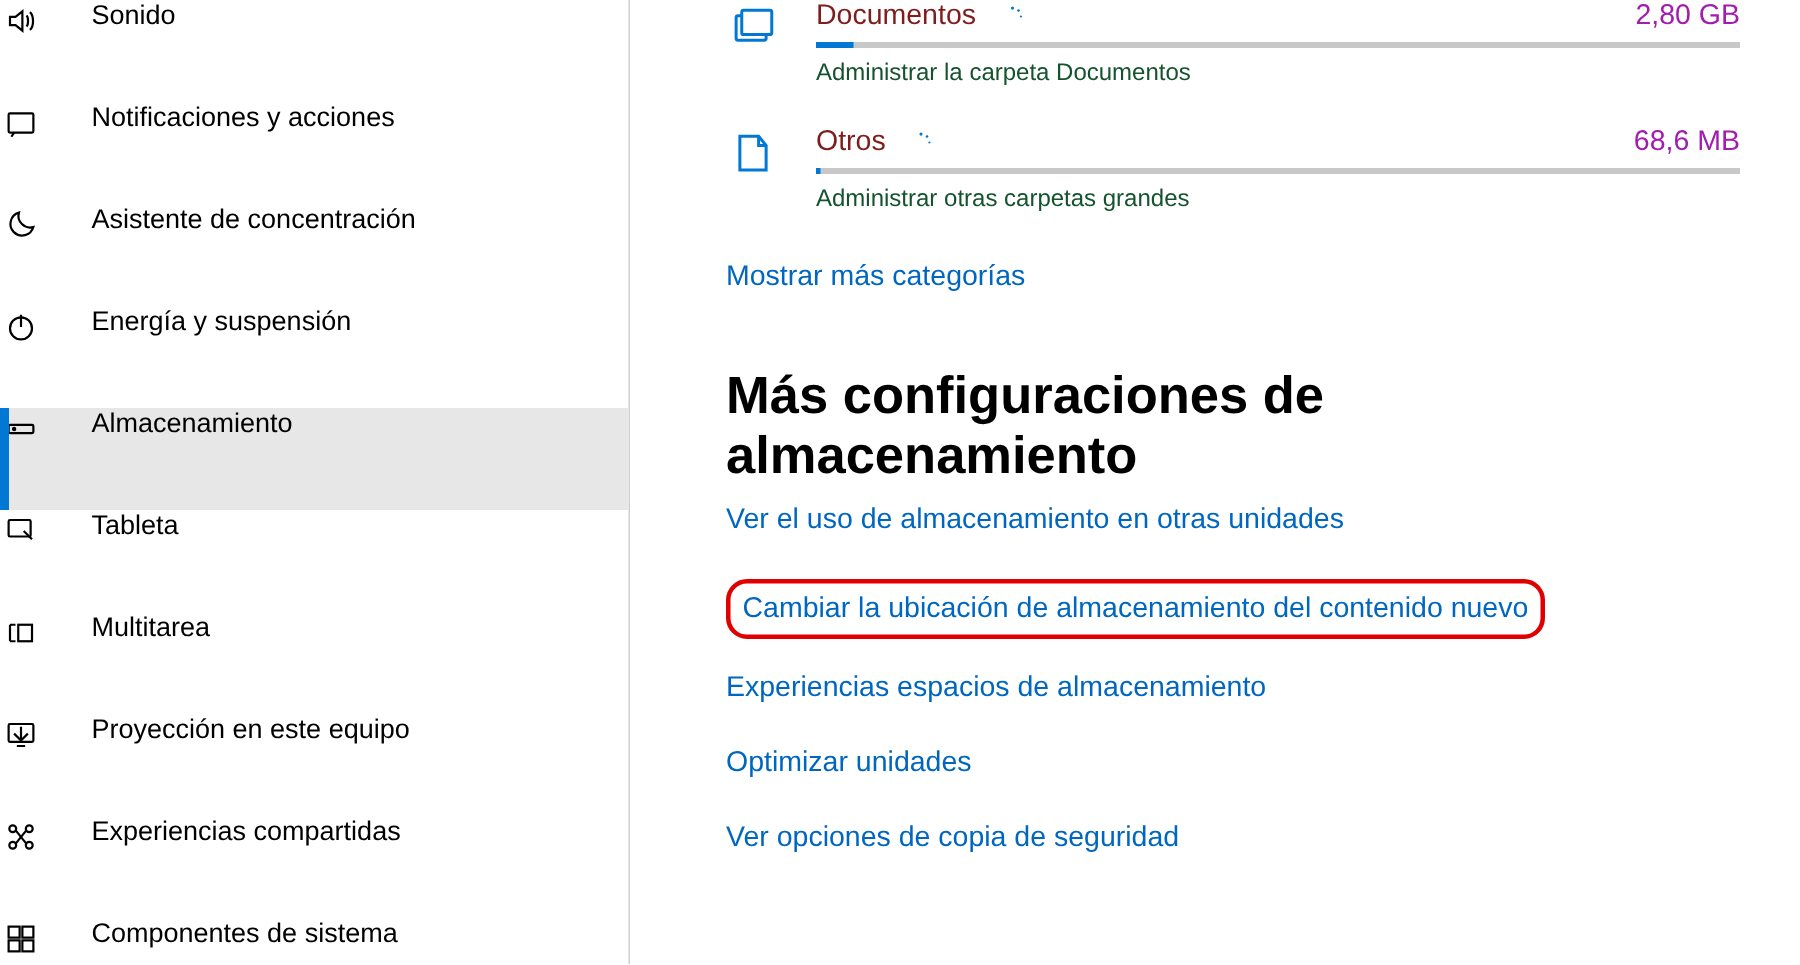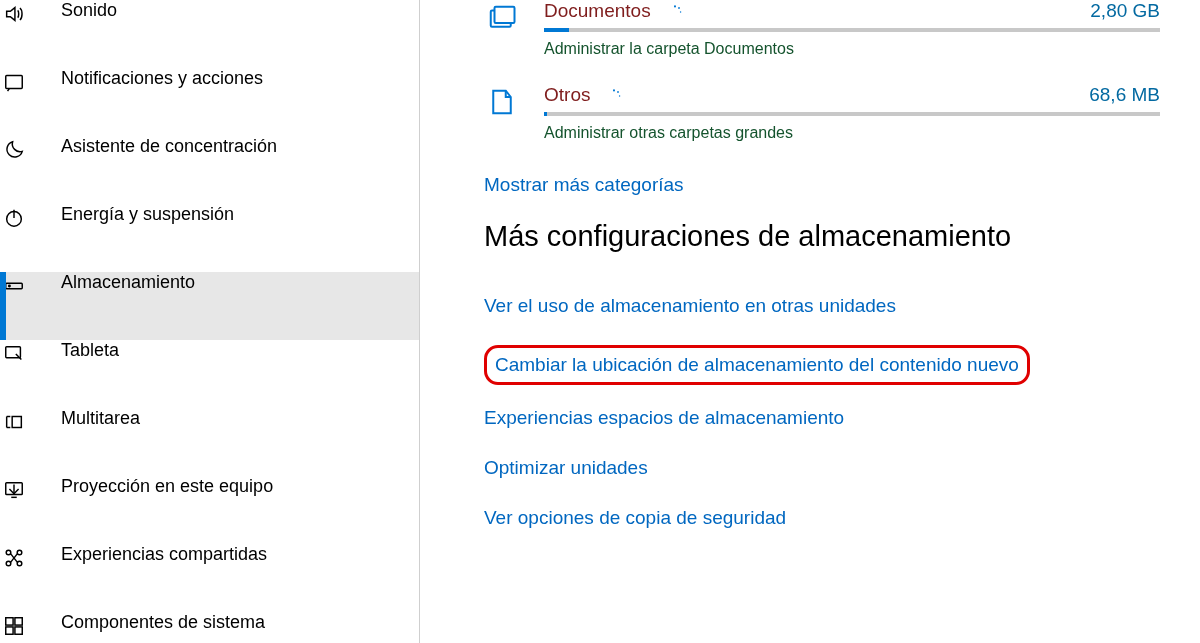--- a/index.html
+++ b/index.html
@@ -83,21 +83,21 @@
   }
   .spinner {
     margin-left: 16px;
     width: 16px; height: 16px;
     display: inline-block;
     border-radius: 50%;
   }
   .spinner svg { width: 16px; height: 16px; }
   .storage-size {
     font-size: 19px;
-    color: #0369a1;
+    color: #a21caf;
   }
   .storage-bar {
     height: 4px;
     background: #c8c8c8;
     margin-top: 6px;
     position: relative;
   }
   .storage-bar-fill {
     position: absolute;
     left: 0; top: 0; bottom: 0;
@@ -107,25 +107,25 @@
     font-size: 16px;
     color: #14532d;
     margin-top: 8px;
   }
   .link {
     color: #0067c0;
     font-size: 19px;
     cursor: pointer;
     display: inline-block;
   }
-  .show-more { margin-top: 6px; margin-bottom: 24px; }
+  .show-more { margin-top: 6px; margin-bottom: 48px; }
   .section-title {
-    font-size: 29px;
-    font-weight: 400;
-    margin-bottom: 42px;
+    font-size: 35px;
+    font-weight: 700;
+    margin-bottom: 12px;
     color: #000;
   }
   .link-list .link {
     display: block;
     margin-bottom: 28px;
     font-size: 19px;
   }
   .highlight-box {
     border: 3px solid #e00000;
     border-radius: 14px;

